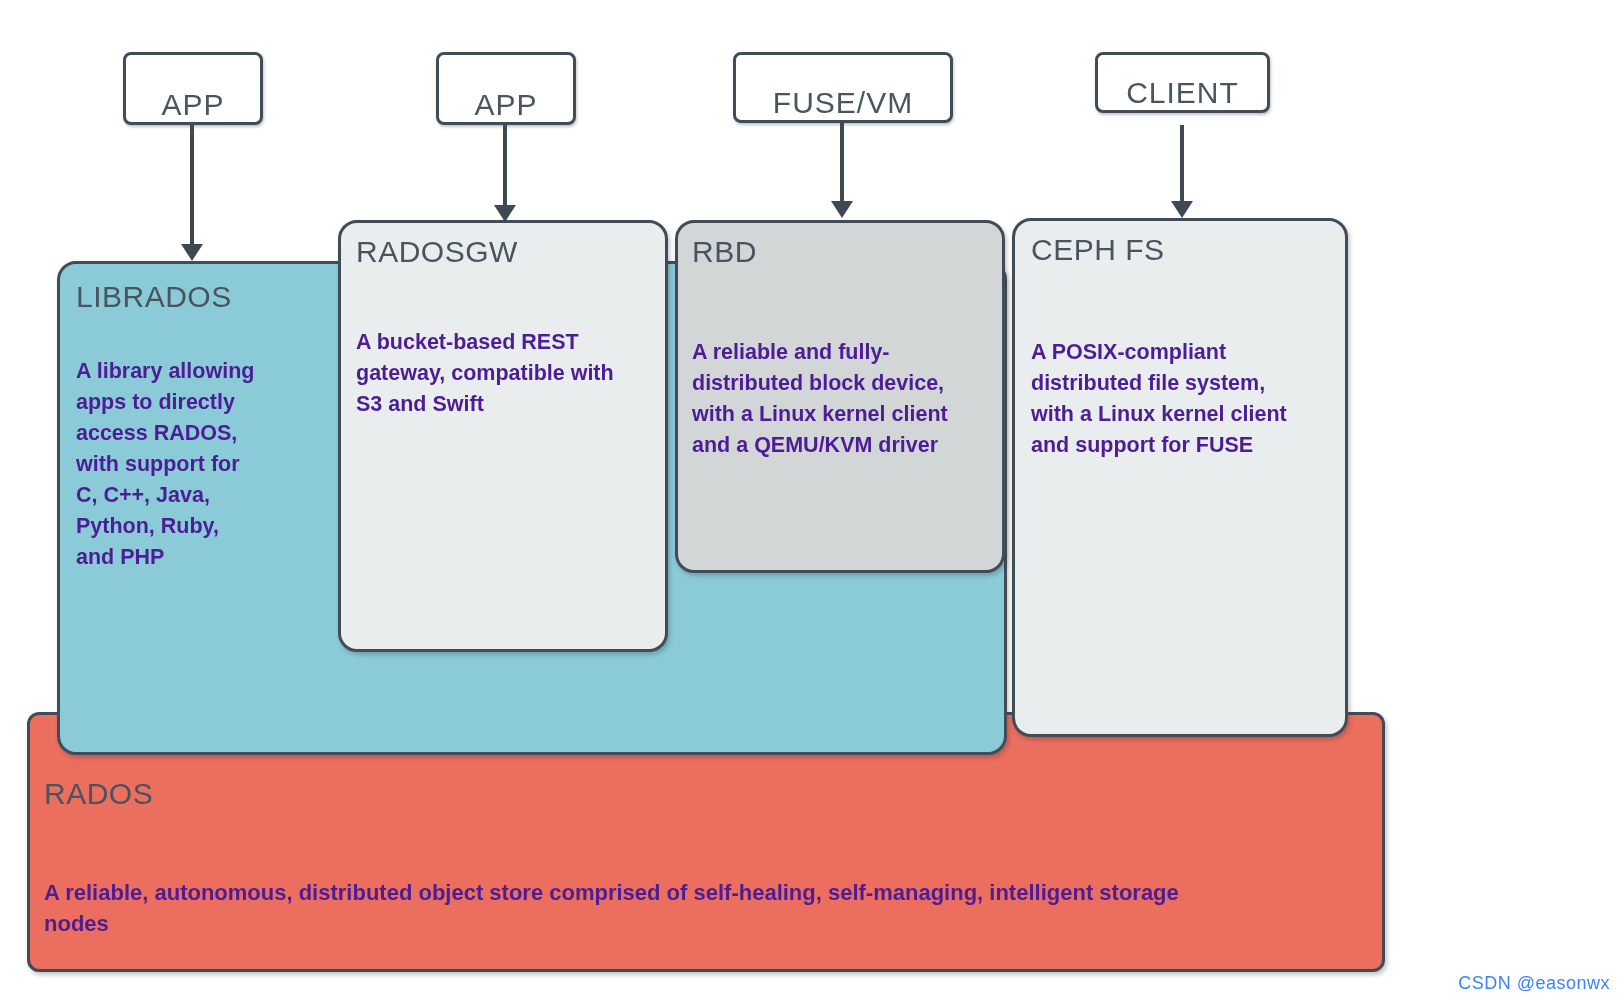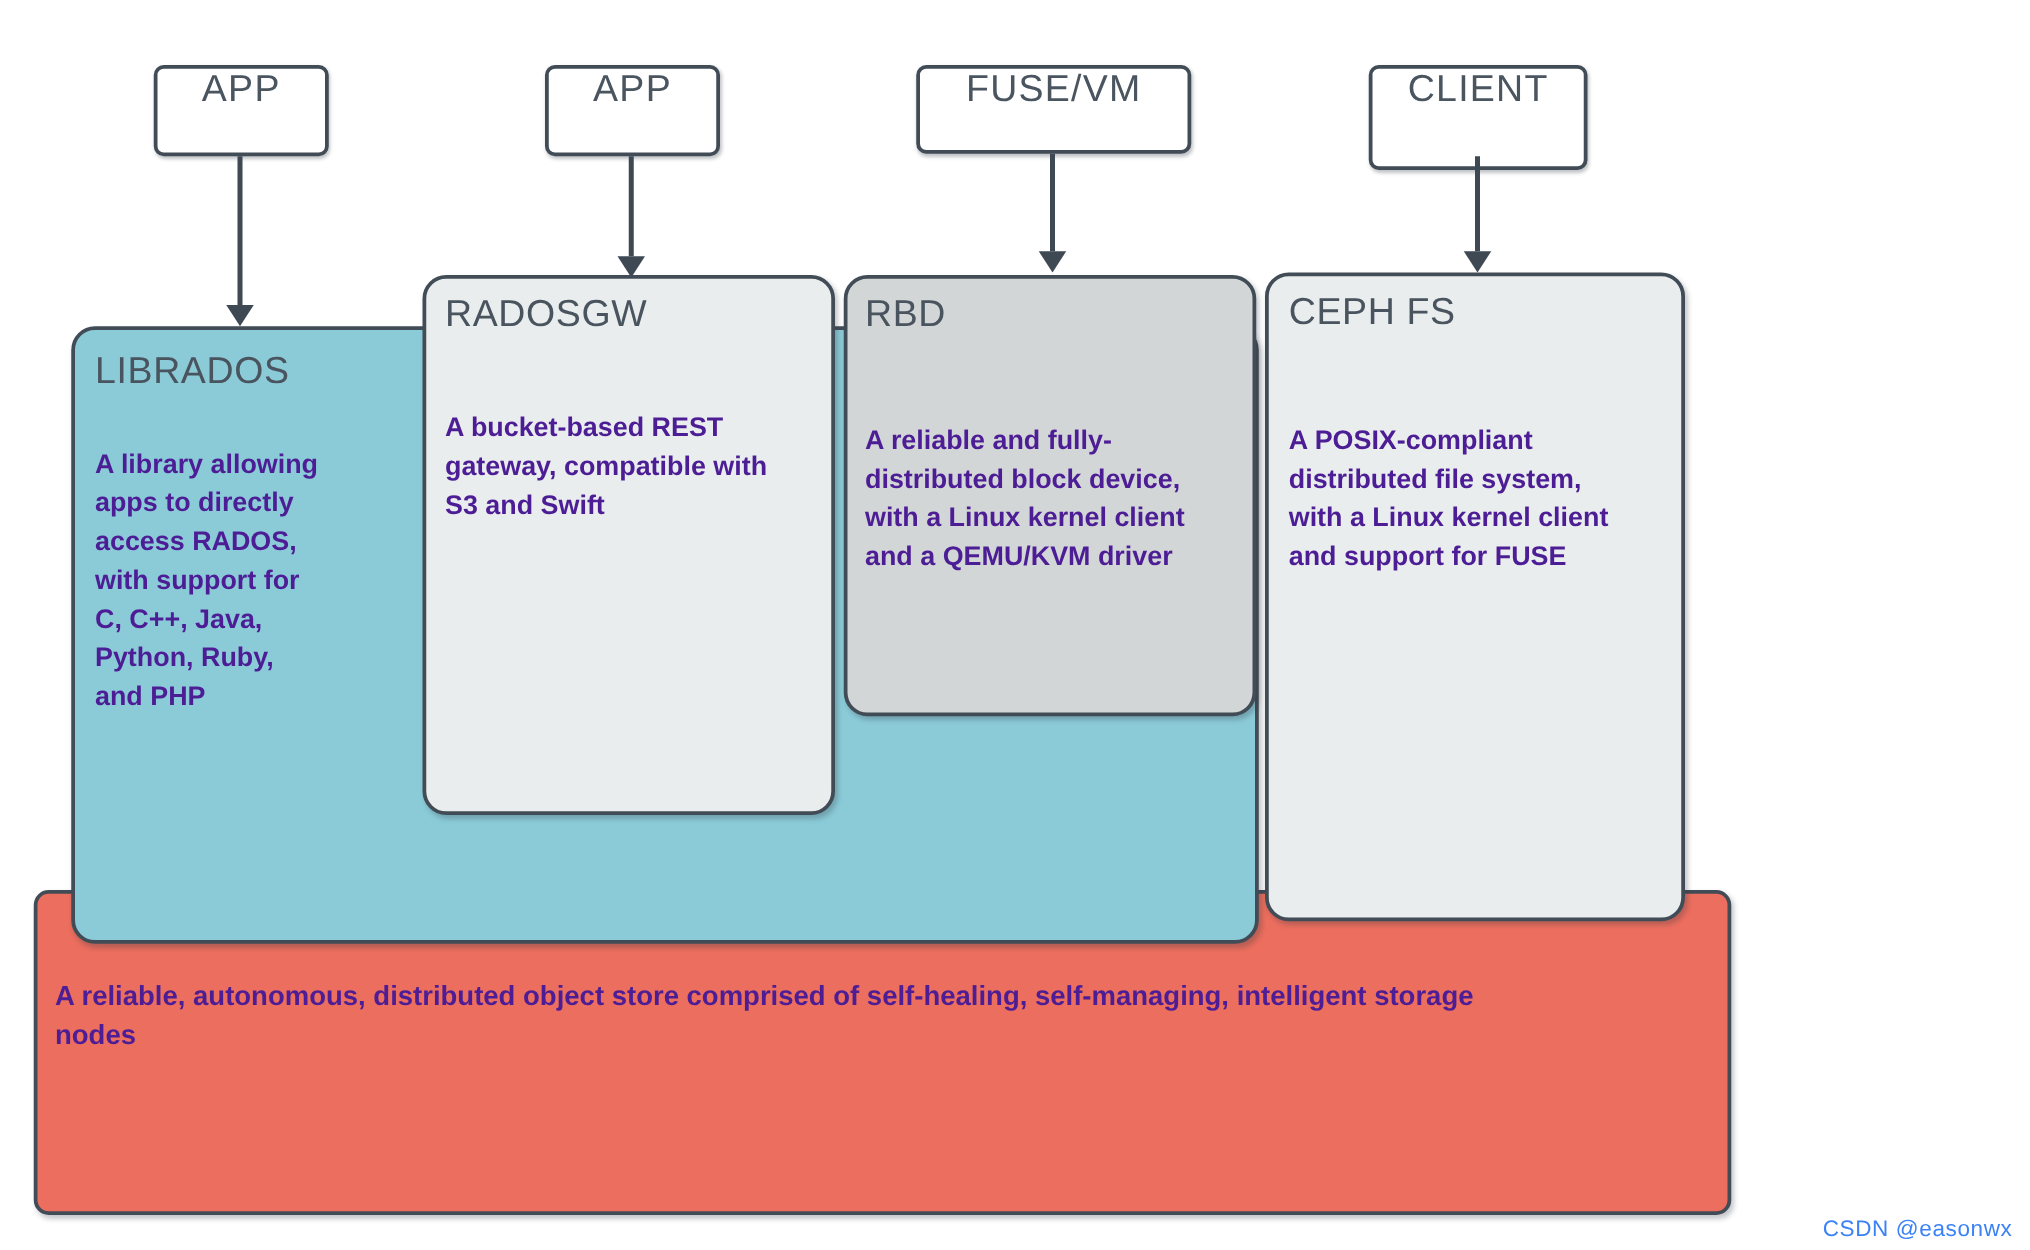--- a/index.html
+++ b/index.html
@@ -5,29 +5,29 @@
   html,body { margin:0; padding:0; background:#ffffff; }
   .canvas {
     position:relative; width:1624px; height:1000px; background:#ffffff;
     font-family:"Liberation Sans", sans-serif; overflow:hidden;
   }
 
   
   .tnode {
     position:absolute; background:#ffffff;
     border:3px solid #414c56; border-radius:8px;
-    display:flex; align-items:flex-start; justify-content:center;
+    display:flex; align-items:flex-end; justify-content:center;
     font-size:30px; color:#4a5560; letter-spacing:1px;
     box-sizing:border-box;
     box-shadow:1px 2px 3px rgba(45,55,65,0.30);
   }
   #node-app1   { left:123px; top:52px;  width:140px; height:73px; }
   #node-app2   { left:436px; top:52px;  width:140px; height:73px; }
   #node-hostvm { left:733px; top:52px;  width:220px; height:71px; }
-  #node-client { left:1095px; top:52px; width:175px; height:84px; }
+  #node-client { left:1095px; top:52px; width:175px; height:61px; }
 
   
   .arrow { position:absolute; }
   .arrow-line { position:absolute; width:4px; background:#3e4954; }
   .arrow-head {
     position:absolute; width:0; height:0;
     border-left:11px solid transparent; border-right:11px solid transparent;
     border-top:17px solid #3e4954;
   }
 
@@ -96,20 +96,21 @@
   <div class="arrow">
     <div class="arrow-line" style="left:840px; top:123px; height:78px;"></div>
     <div class="arrow-head" style="left:831px; top:201px;"></div>
   </div>
   <div class="arrow">
     <div class="arrow-line" style="left:1180px; top:125px; height:76px;"></div>
     <div class="arrow-head" style="left:1171px; top:201px;"></div>
   </div>
 
   <div class="bigbox" id="box-rados">
+    <h2 class="box-title">RADOS</h2>
     <p class="box-body">A reliable, autonomous, distributed object store comprised of self-healing, self-managing, intelligent storage
 nodes</p>
   </div>
 
   <div class="bigbox" id="box-librados">
     <h2 class="box-title">LIBRADOS</h2>
     <p class="box-body">A library allowing
 apps to directly
 access RADOS,
 with support for

